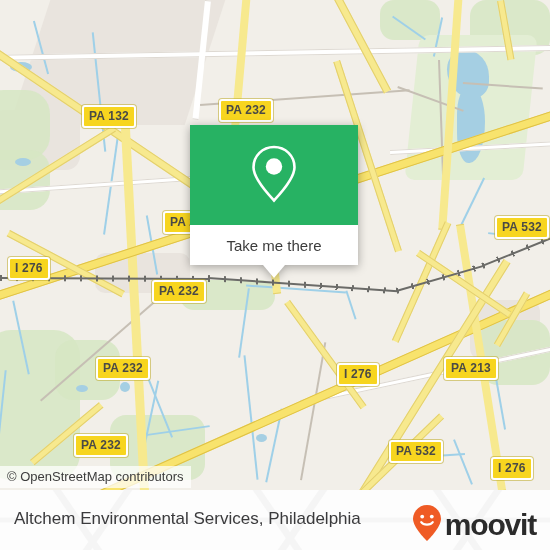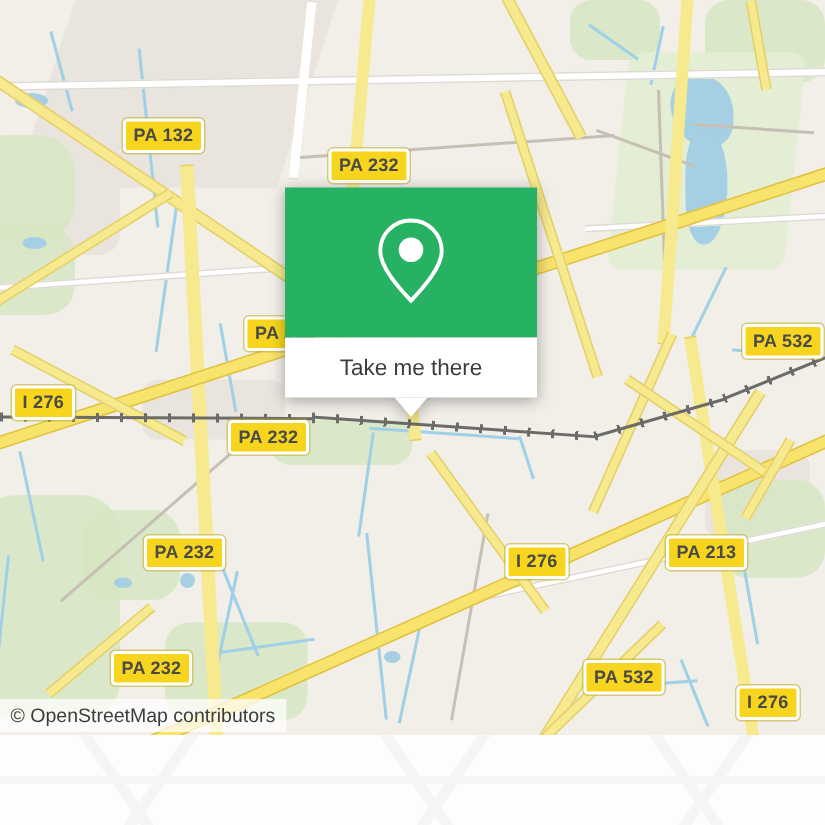--- a/index.html
+++ b/index.html
@@ -147,21 +147,21 @@
     <div class="road" style="left:530px;top:295px;width:60px;height:7px;transform:rotate(120deg);"></div>
     <div class="road" style="left:360px;top:490px;width:110px;height:7px;transform:rotate(-44deg);"></div>
     <div class="road" style="left:30px;top:460px;width:90px;height:7px;transform:rotate(-40deg);"></div>
     <div class="road" style="left:504px;top:0px;width:60px;height:7px;transform:rotate(80deg);"></div>
 
     <div class="rail" style="left:0px;top:277px;width:210px;height:2px;transform:rotate(0.3deg);"></div>
     <div class="rail" style="left:208px;top:277px;width:190px;height:2px;transform:rotate(4deg);"></div>
     <div class="rail" style="left:396px;top:290px;width:90px;height:2px;transform:rotate(-16deg);"></div>
     <div class="rail" style="left:482px;top:265px;width:80px;height:2px;transform:rotate(-22deg);"></div>
 
-    <div class="shield" style="left:82px;top:79px;">PA 132</div>
+    <div class="shield" style="left:82px;top:105px;">PA 132</div>
     <div class="shield" style="left:219px;top:99px;">PA 232</div>
     <div class="shield" style="left:163px;top:211px;">PA 232</div>
     <div class="shield" style="left:8px;top:257px;">I 276</div>
     <div class="shield" style="left:152px;top:280px;">PA 232</div>
     <div class="shield" style="left:495px;top:216px;">PA 532</div>
     <div class="shield" style="left:444px;top:309px;margin-top:48px;">PA 213</div>
     <div class="shield" style="left:96px;top:357px;">PA 232</div>
     <div class="shield" style="left:337px;top:363px;">I 276</div>
     <div class="shield" style="left:74px;top:434px;">PA 232</div>
     <div class="shield" style="left:389px;top:440px;">PA 532</div>
@@ -192,15 +192,27 @@
           <path d="M135 -10 L80 70"></path>
         <path d="M250 -10 L305 70"></path>
           <path d="M330 -10 L275 70"></path>
         <path d="M430 -10 L485 70"></path>
           <path d="M505 -10 L450 70"></path>
       </g>
       <g stroke="#f0f0f0" stroke-width="5" fill="none">
         <path d="M0 30 L550 30"></path>
       </g>
     </svg>
+    <div id="footer-title">Altchem Environmental Services, Philadelphia</div>
+    <div id="brand">
+      <span>
+        <svg width="30" height="38" viewBox="0 0 30 38" aria-hidden="true">
+          <path d="M15 1 C7.3 1 1 7.2 1 14.8 C1 24 15 37 15 37 C15 37 29 24 29 14.8 C29 7.2 22.7 1 15 1 Z" fill="#ef5b25"></path>
+          <circle cx="10.2" cy="12.6" r="1.9" fill="#ffffff"></circle>
+          <circle cx="19.8" cy="12.6" r="1.9" fill="#ffffff"></circle>
+          <path d="M9.2 18.2 C11.4 21.4 18.6 21.4 20.8 18.2" stroke="#ffffff" stroke-width="2.1" fill="none" stroke-linecap="round"></path>
+        </svg>
+      </span>
+      <span id="brand-word">moovit</span>
+    </div>
   </div>
 
 </div>
 
 </body></html>

